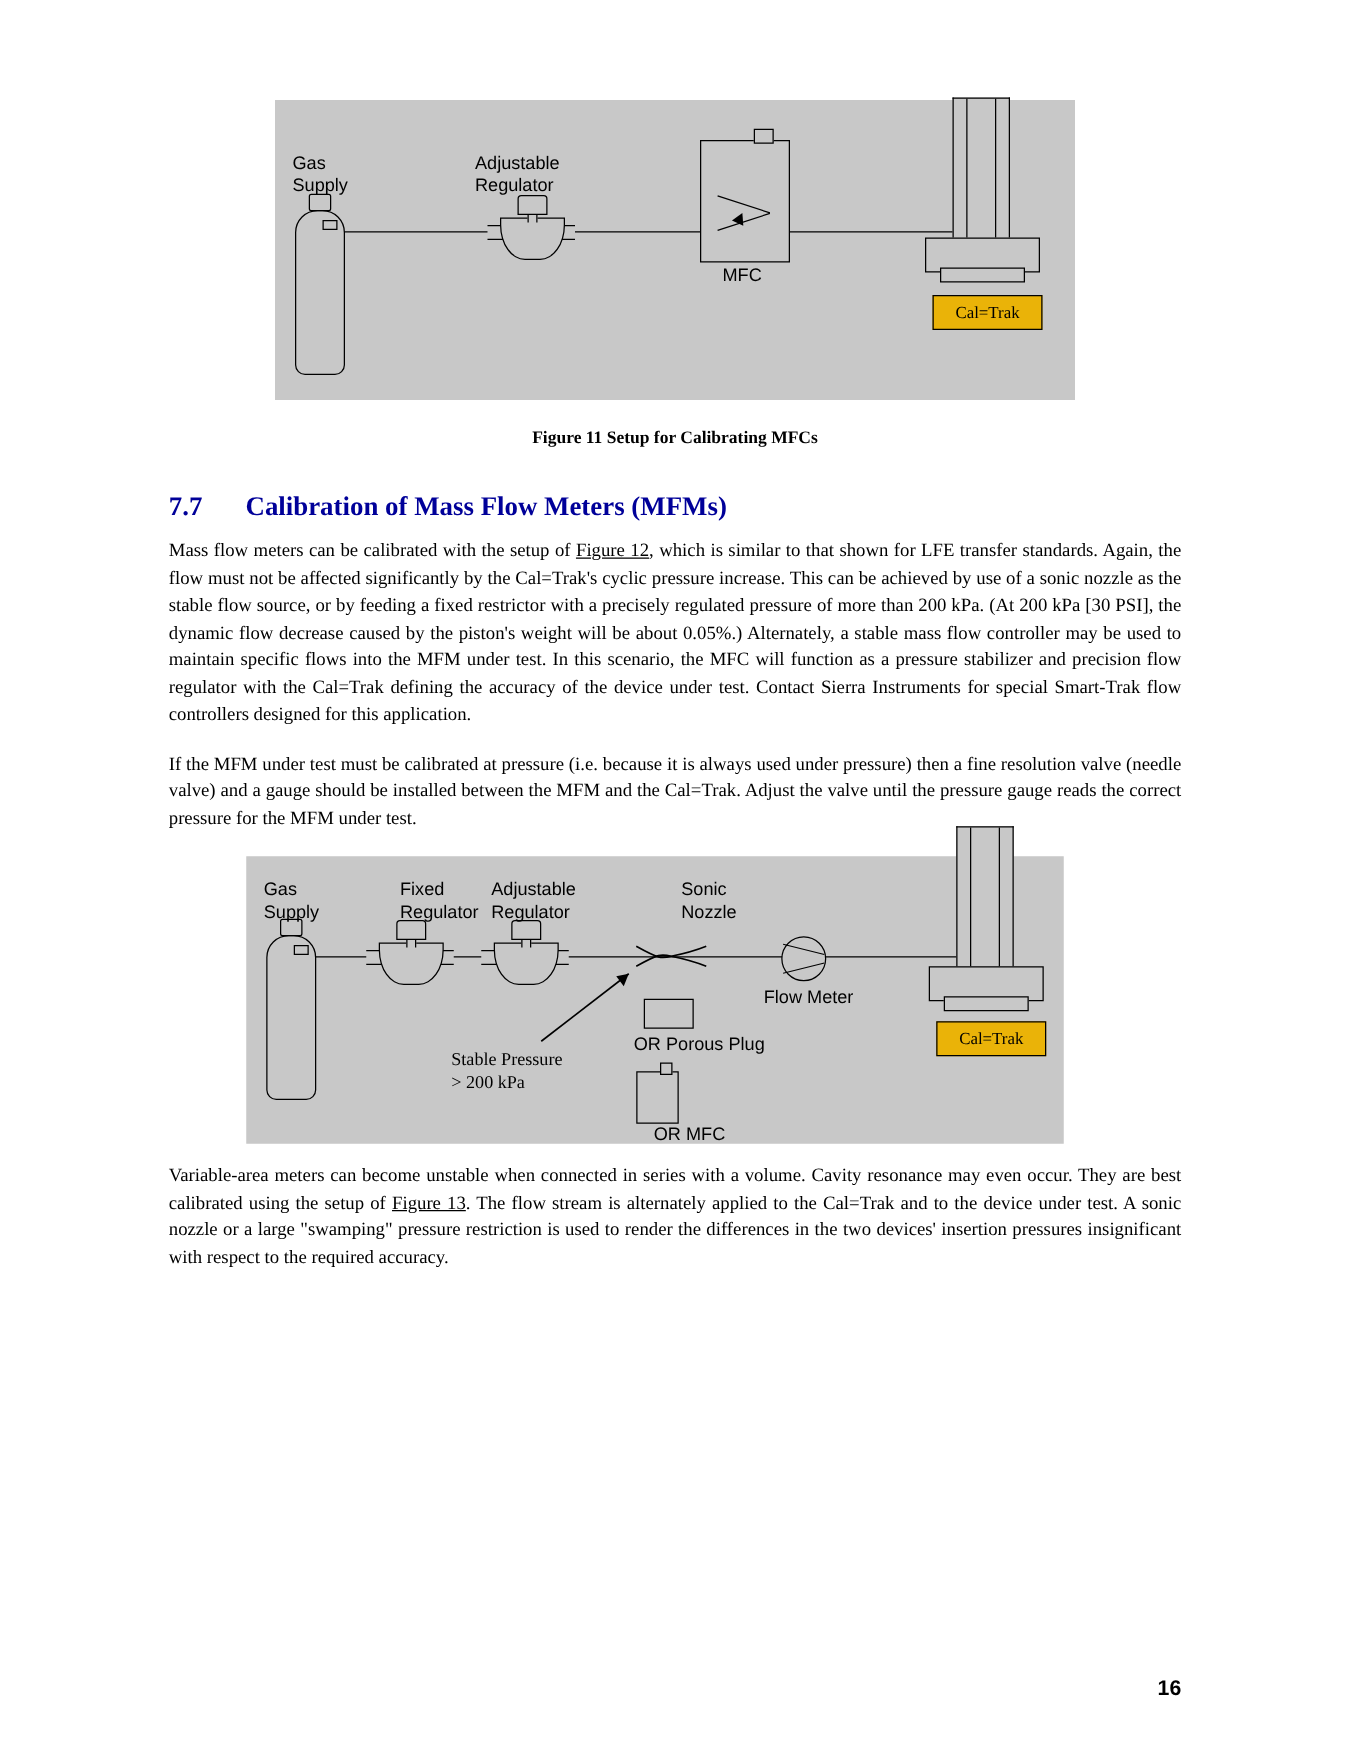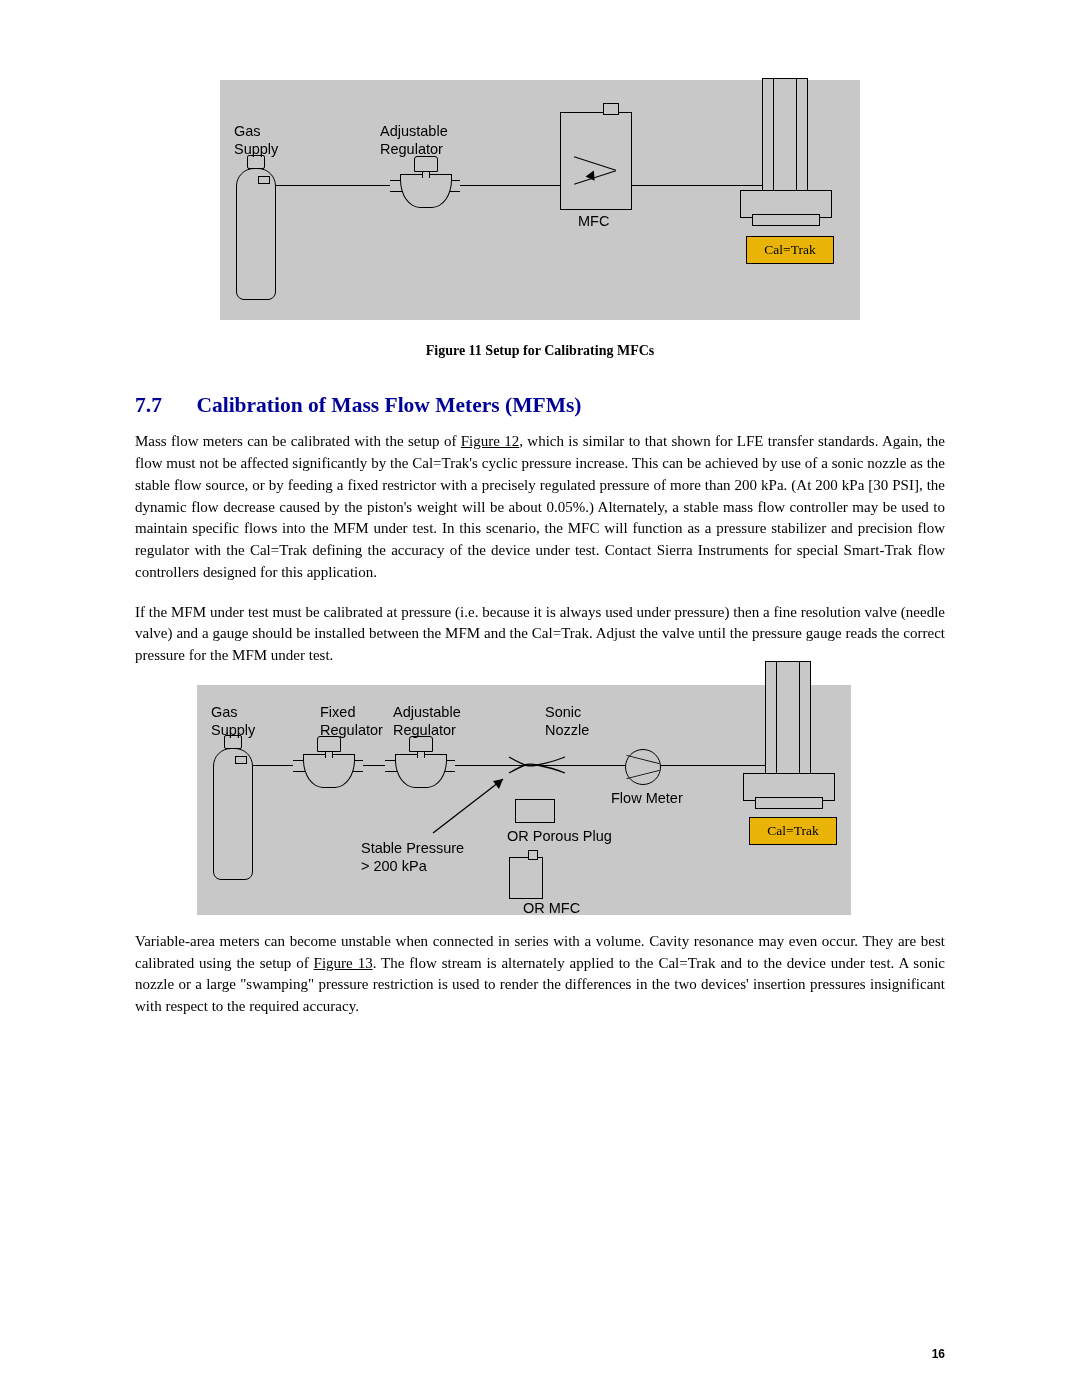--- a/index.html
+++ b/index.html
@@ -302,21 +302,21 @@
     line-height: 1.45;
   }
   .u { text-decoration: underline; }
 
   .pagenum {
     position: absolute;
     bottom: 34px;
     right: 135px;
     font-family: Arial, Helvetica, sans-serif;
     font-weight: bold;
-    font-size: 12px;
+    font-size: 17px;
   }
 </style>
 </head>
 <body>
 
 <div class="page">
 
   <div class="fig11">
     <div class="flowline"></div>
 
@@ -413,21 +413,21 @@
     <div class="lbl" style="left:106px; top:18px;margin-left:17px;">
       <span>Fixed</span><br><span>Regulator</span>
     </div>
     <div class="lbl" style="left:196px; top:18px;">
       <span>Adjustable</span><br><span>Regulator</span>
     </div>
     <div class="lbl" style="left:348px; top:18px;">
       <span>Sonic</span><br><span>Nozzle</span>
     </div>
     <div class="lbl" style="left:414px; top:104px;">Flow Meter</div>
-    <div class="lbl" style="left:164px; top:154px;">
+    <div class="lbl" style="left:164px; top:154px;font-family:Liberation Serif, serif;">
       <span>Stable Pressure</span><br><span>&gt; 200 kPa</span>
     </div>
     <div class="lbl" style="left:310px; top:142px;">OR Porous Plug</div>
     <div class="lbl" style="left:326px; top:214px;">OR MFC</div>
   </div>
 
   <p class="body">
     <span>Variable-area meters can become unstable when connected in series with a volume. Cavity resonance may even occur. They are best calibrated using the setup of </span><span class="u">Figure 13</span><span>. The flow stream is alternately applied to the Cal=Trak and to the device under test. A sonic nozzle or a large "swamping" pressure restriction is used to render the differences in the two devices' insertion pressures insignificant with respect to the required accuracy.</span>
   </p>
 

